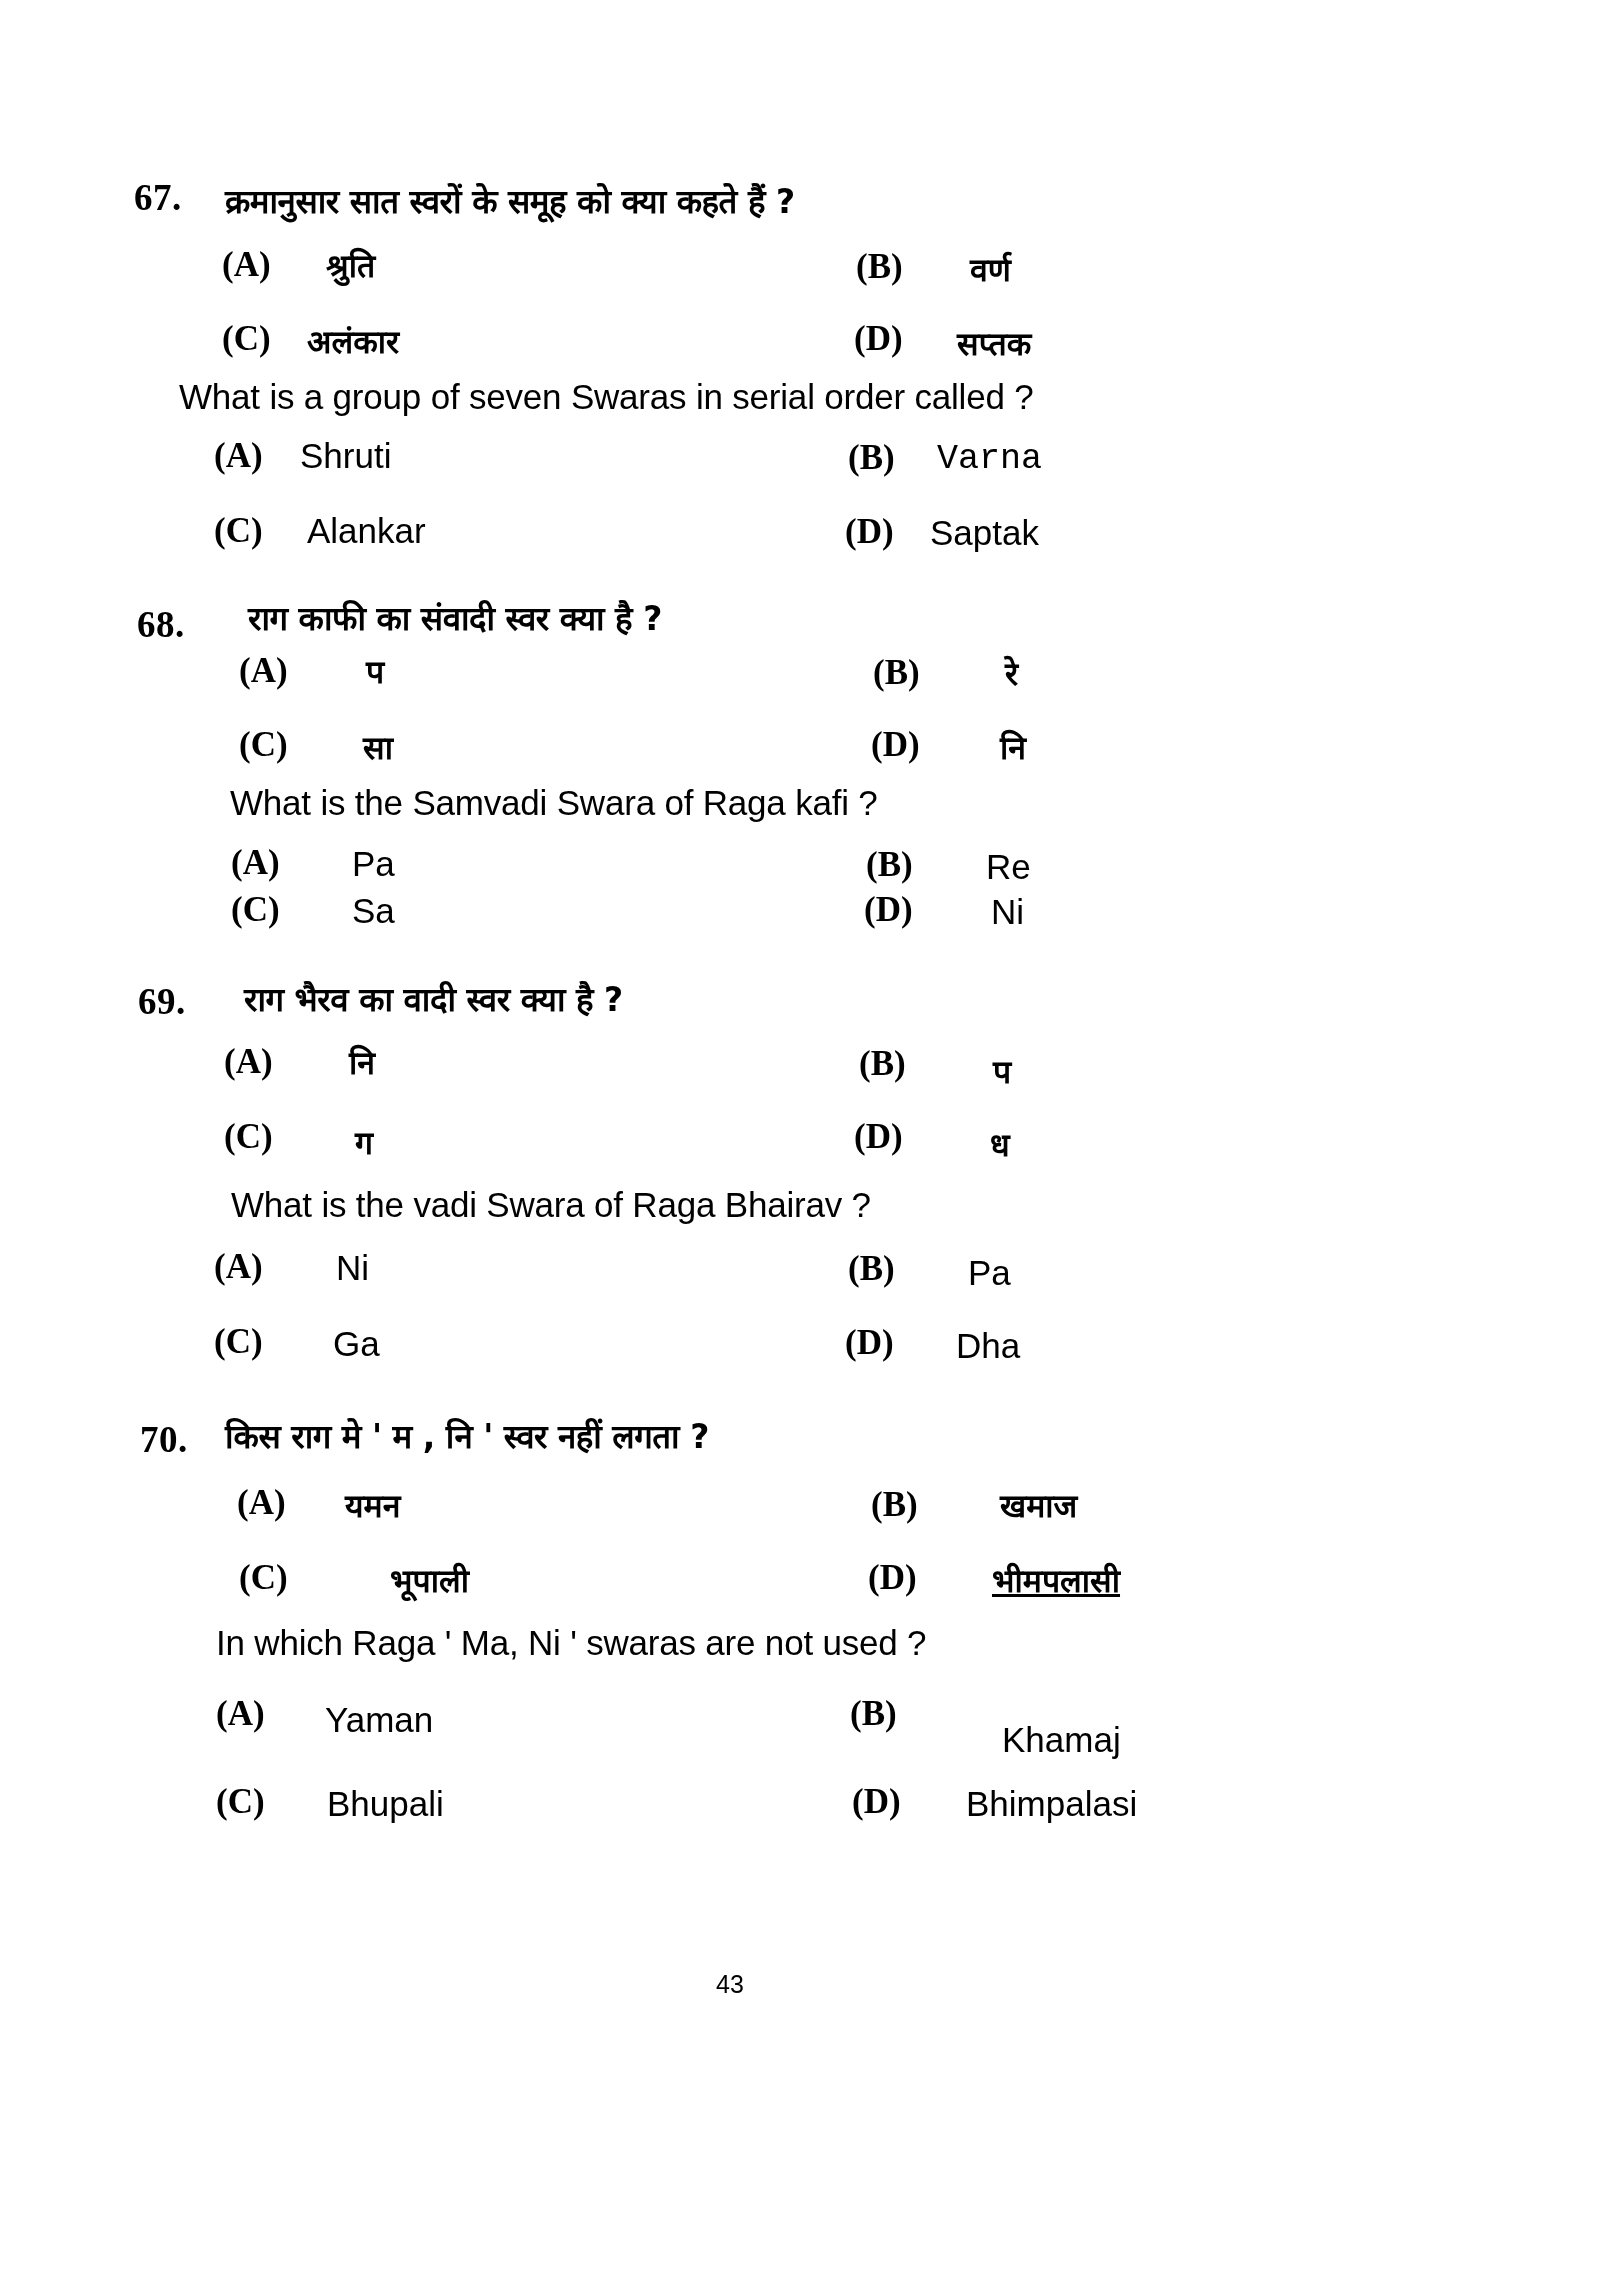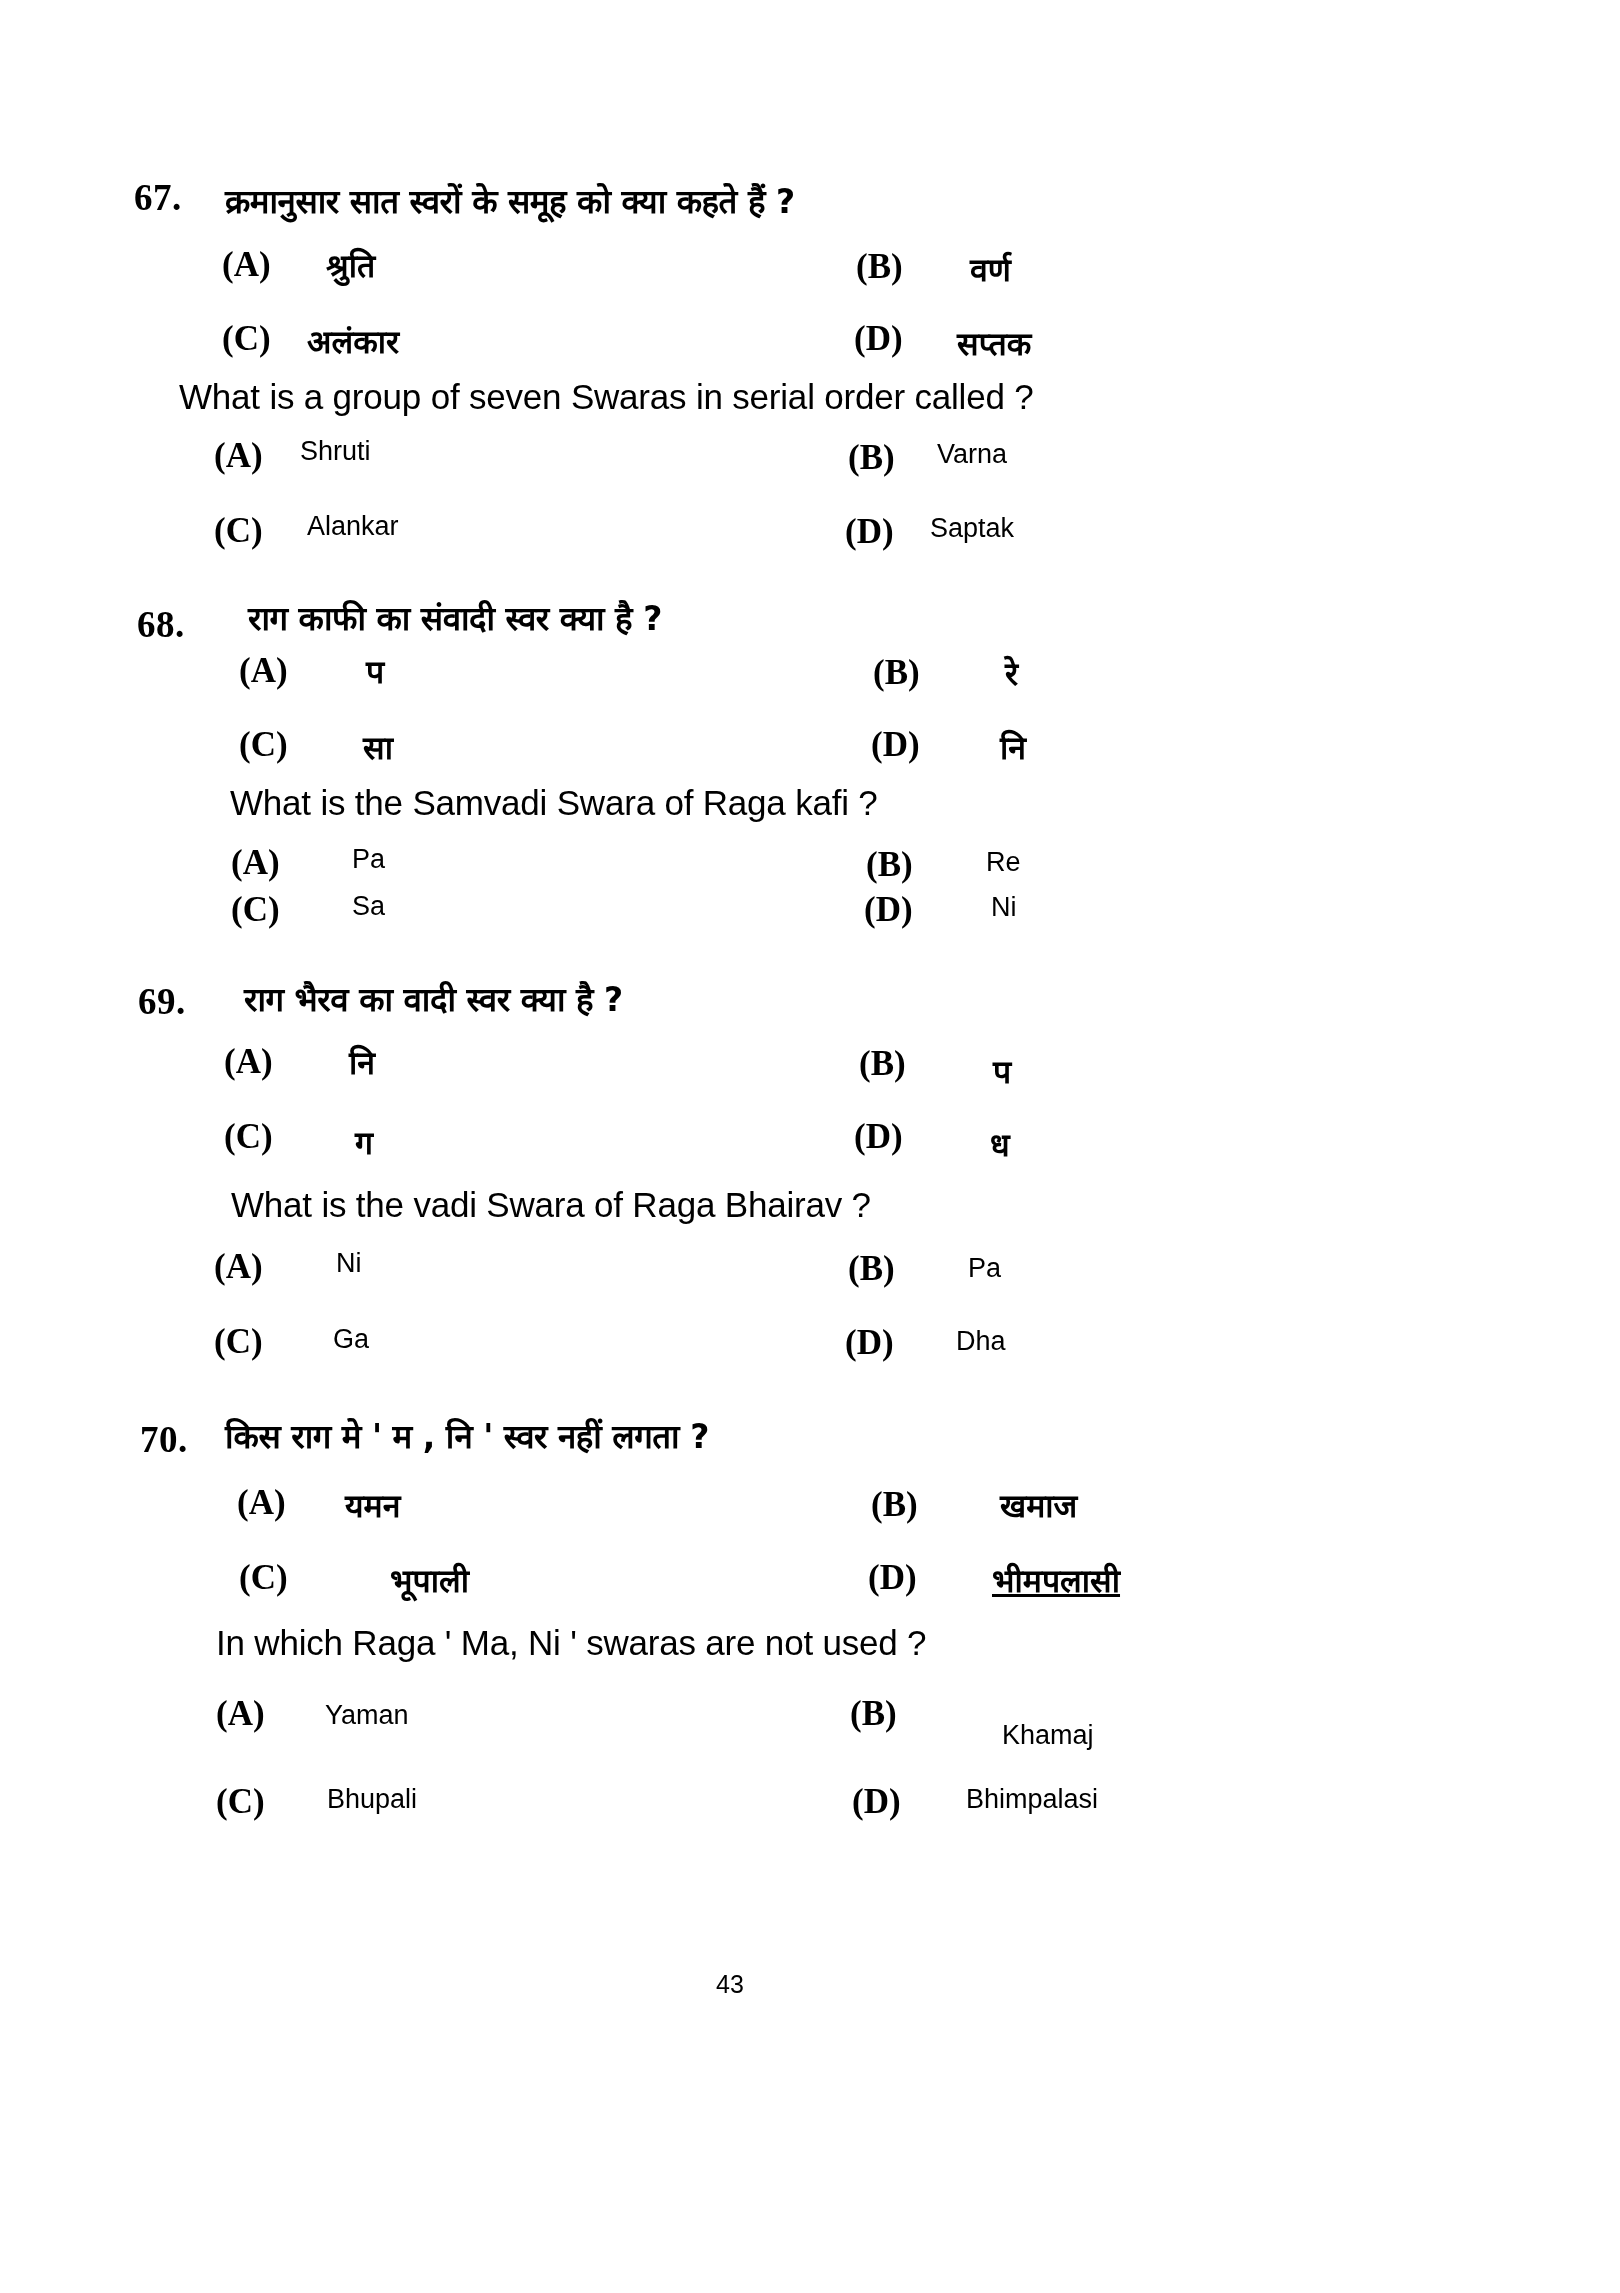--- a/index.html
+++ b/index.html
@@ -37,21 +37,21 @@
       font-weight: bold;
       font-size: 32px;
     }
     .qen {
       font-family: "Liberation Sans", "DejaVu Sans", sans-serif;
       font-size: 35px;
       letter-spacing: -0.2px;
     }
     .opt-en {
       font-family: "Liberation Sans", "DejaVu Sans", sans-serif;
-      font-size: 27px;
+      font-size: 35px;
     }
     .page-number {
       font-family: "Liberation Sans", "DejaVu Sans", sans-serif;
       font-weight: normal;
       font-size: 25px;
     }
   </style>
 </head>
 <body>
 
@@ -67,21 +67,21 @@
   <span class="abs opt-letter" style="left:222px; top:319px;">(C)</span>
   <span class="abs opt-hi" style="left:307px; top:319px;">अलंकार</span>
   <span class="abs opt-letter" style="left:854px; top:319px;">(D)</span>
   <span class="abs opt-hi" style="left:957px; top:321px;">सप्तक</span>
 
   <span class="abs qen" style="left:179px; top:377px;">What is a group of seven Swaras in serial order called ?</span>
 
   <span class="abs opt-letter" style="left:214px; top:436px;">(A)</span>
   <span class="abs opt-en" style="left:300px; top:436px;">Shruti</span>
   <span class="abs opt-letter" style="left:848px; top:438px;">(B)</span>
-  <span class="abs opt-en" style="left:937px; top:439px;">Varna</span>
+  <span class="abs opt-en" style="left:937px; top:439px;font-family:Liberation Mono, monospace;">Varna</span>
 
   <span class="abs opt-letter" style="left:214px; top:511px;">(C)</span>
   <span class="abs opt-en" style="left:307px; top:511px;text-align:center;">Alankar</span>
   <span class="abs opt-letter" style="left:845px; top:512px;">(D)</span>
   <span class="abs opt-en" style="left:930px; top:513px;">Saptak</span>
 </div>
 
 <div>
   <span class="abs qnum" style="left:137px; top:603px;">68.</span>
   <span class="abs qhi" style="left:248px; top:595px;">राग काफी का संवादी स्वर क्या है ?</span>

